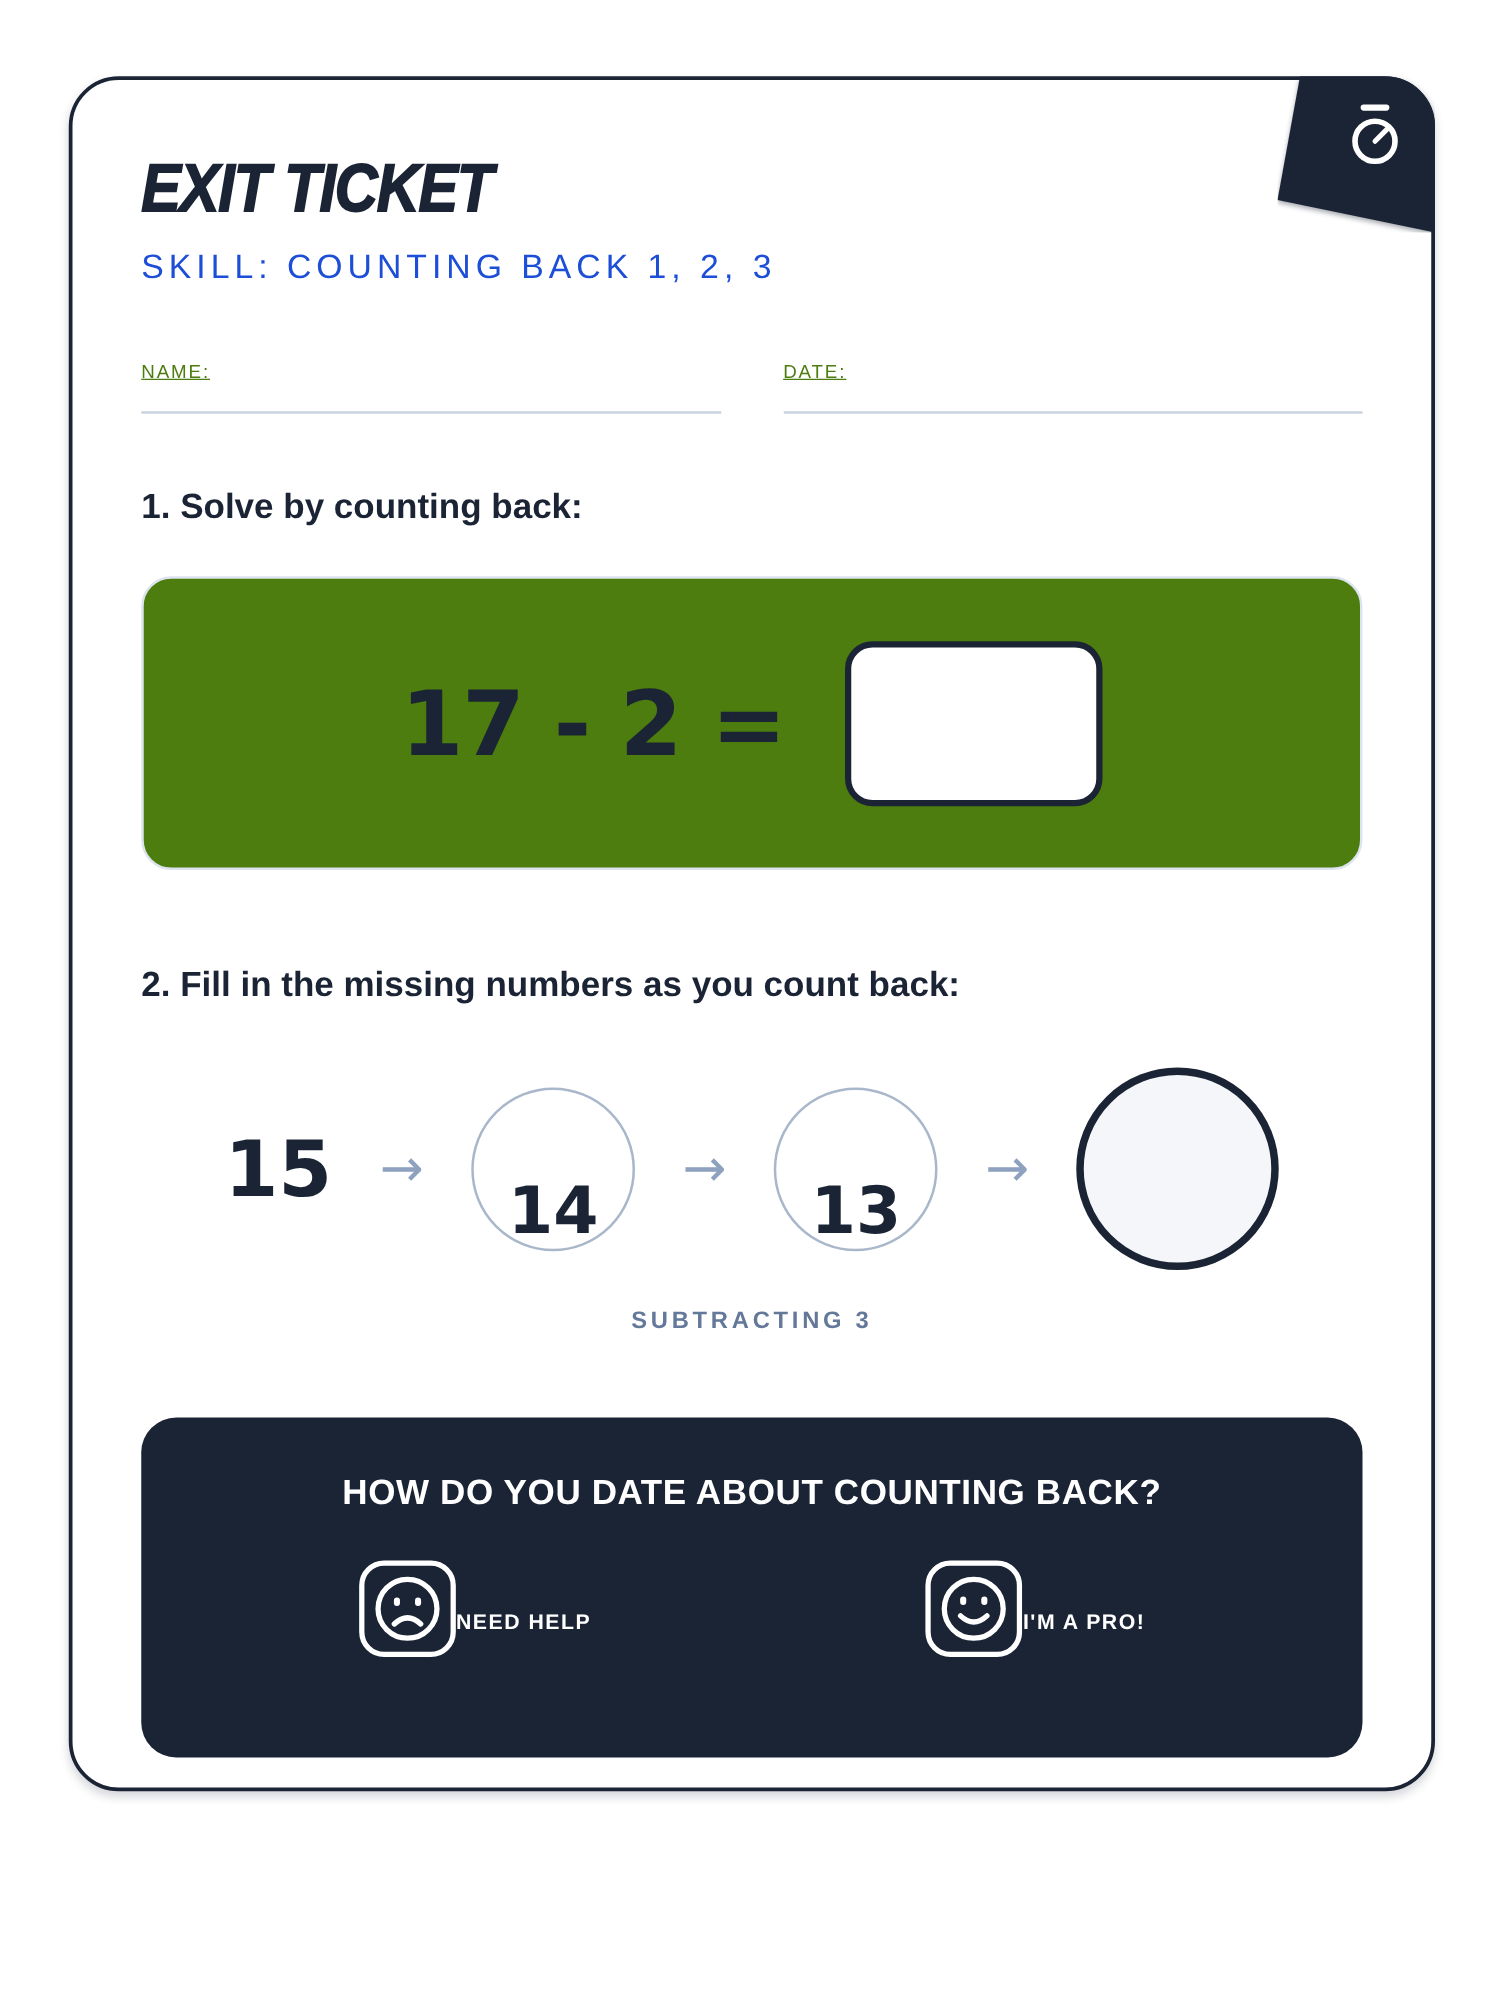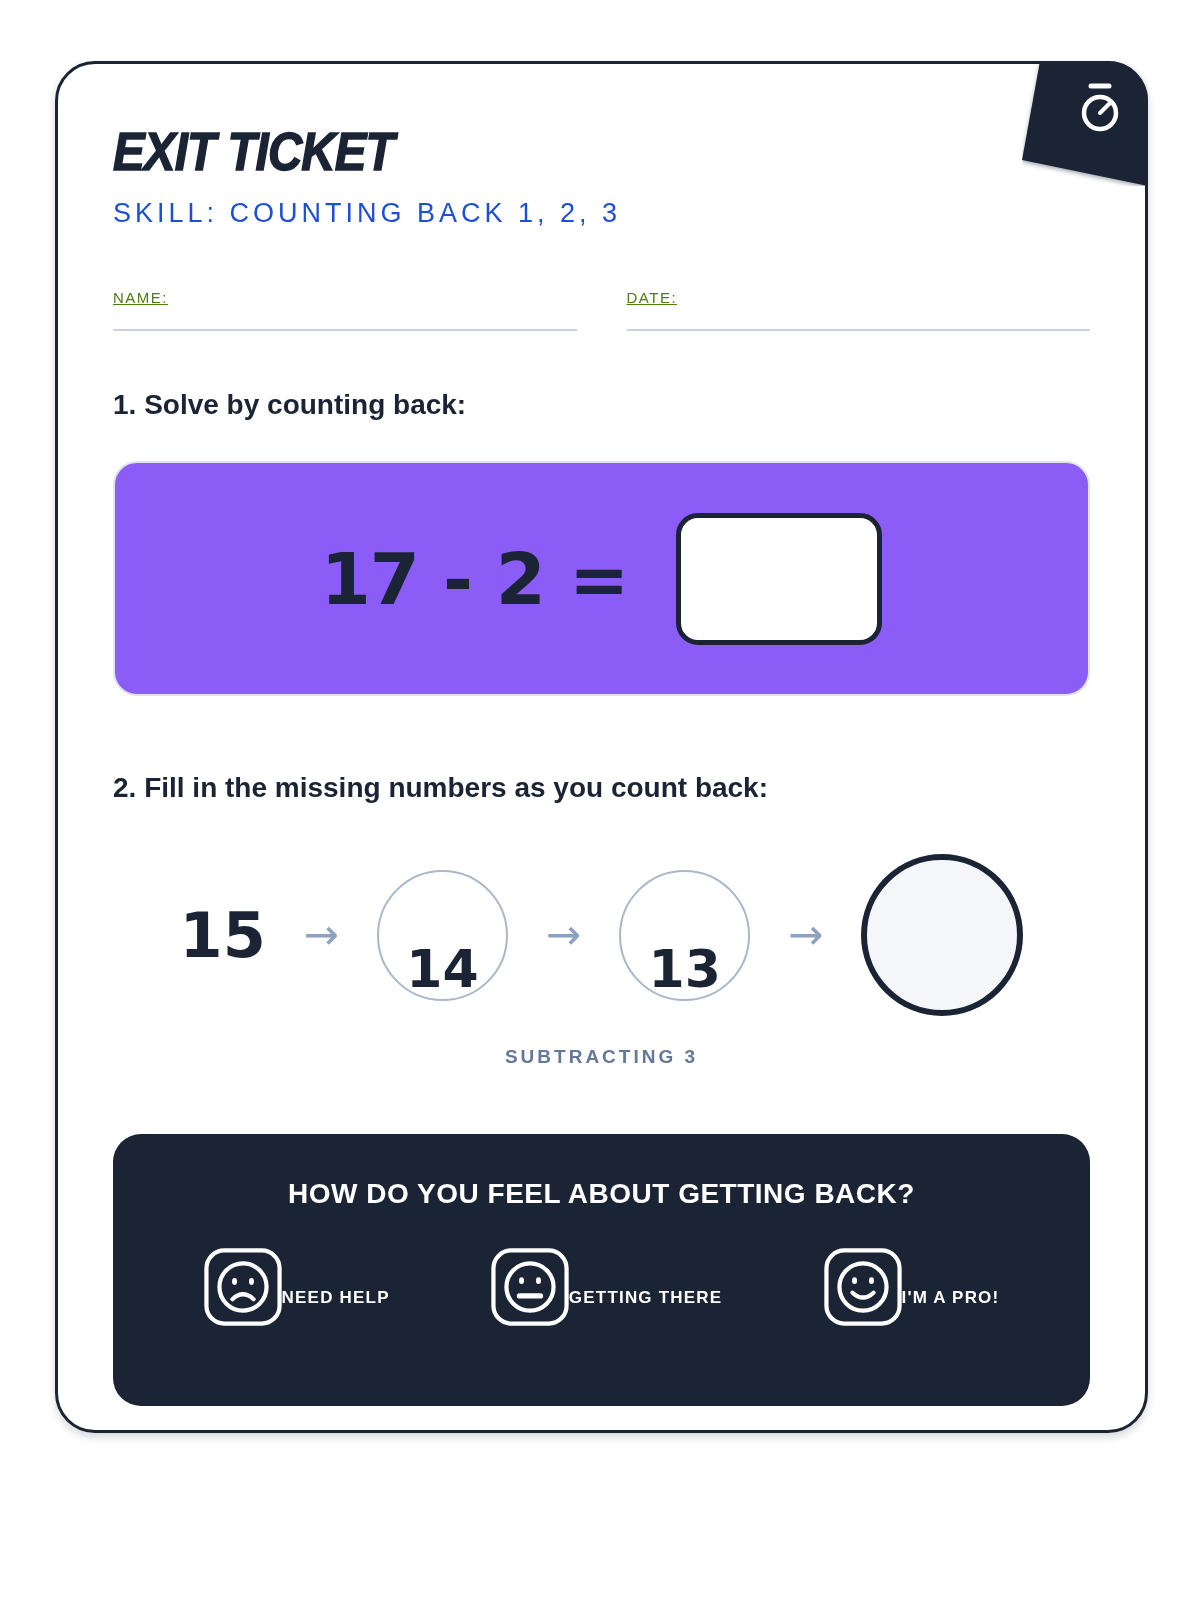--- a/index.html
+++ b/index.html
@@ -71,21 +71,21 @@
   .q-heading {
     margin-top: 58px;
     font-size: 28px;
     font-weight: bold;
     color: #1b2435;
   }
 
   .equation-panel {
     margin-top: 40px;
     height: 235px;
-    background: #8b5cf6;
+    background: #4d7c0f;
     border: 2px solid #dde4ef;
     border-radius: 24px;
     display: flex;
     align-items: center;
     justify-content: center;
     gap: 48px;
   }
   .equation-text {
     font-family: "DejaVu Sans", sans-serif;
     font-size: 72px;
@@ -236,44 +236,34 @@
     <div class="seq-circle">
       <span>13</span>
     </div>
     <span class="seq-arrow">→</span>
     <div class="seq-circle empty"></div>
   </div>
 
   <div class="seq-caption">SUBTRACTING 3</div>
 
   <div class="feedback-panel">
-    <div class="feedback-heading">HOW DO YOU FEEL ABOUT GETTING BACK?</div>
+    <div class="feedback-heading">HOW DO YOU DATE ABOUT COUNTING BACK?</div>
     <div class="feedback-options">
 
       <div class="feedback-option">
         <svg class="face-square" width="78" height="78" viewBox="0 0 48 48" xmlns="http://www.w3.org/2000/svg">
           <rect x="1.5" y="1.5" width="45" height="45" rx="11" fill="none" stroke="#ffffff" stroke-width="2.6"></rect>
           <circle cx="24" cy="24" r="14.5" fill="none" stroke="#ffffff" stroke-width="2.6"></circle>
           <line x1="18.8" y1="20" x2="18.8" y2="21.2" stroke="#ffffff" stroke-width="3" stroke-linecap="round"></line>
           <line x1="29.2" y1="20" x2="29.2" y2="21.2" stroke="#ffffff" stroke-width="3" stroke-linecap="round"></line>
           <path d="M17.5,31.5 Q24,25.5 30.5,31.5" fill="none" stroke="#ffffff" stroke-width="2.6" stroke-linecap="round"></path>
         </svg>
         <span class="feedback-label">NEED HELP</span>
       </div>
 
-      <div class="feedback-option">
-        <svg class="face-square" width="78" height="78" viewBox="0 0 48 48" xmlns="http://www.w3.org/2000/svg">
-          <rect x="1.5" y="1.5" width="45" height="45" rx="11" fill="none" stroke="#ffffff" stroke-width="2.6"></rect>
-          <circle cx="24" cy="24" r="14.5" fill="none" stroke="#ffffff" stroke-width="2.6"></circle>
-          <line x1="18.8" y1="19.5" x2="18.8" y2="20.7" stroke="#ffffff" stroke-width="3" stroke-linecap="round"></line>
-          <line x1="29.2" y1="19.5" x2="29.2" y2="20.7" stroke="#ffffff" stroke-width="3" stroke-linecap="round"></line>
-          <line x1="17.5" y1="29.5" x2="30.5" y2="29.5" stroke="#ffffff" stroke-width="3.2" stroke-linecap="round"></line>
-        </svg>
-        <span class="feedback-label">GETTING THERE</span>
-      </div>
 
       <div class="feedback-option">
         <svg class="face-square" width="78" height="78" viewBox="0 0 48 48" xmlns="http://www.w3.org/2000/svg">
           <rect x="1.5" y="1.5" width="45" height="45" rx="11" fill="none" stroke="#ffffff" stroke-width="2.6"></rect>
           <circle cx="24" cy="24" r="14.5" fill="none" stroke="#ffffff" stroke-width="2.6"></circle>
           <line x1="18.8" y1="19.5" x2="18.8" y2="20.7" stroke="#ffffff" stroke-width="3" stroke-linecap="round"></line>
           <line x1="29.2" y1="19.5" x2="29.2" y2="20.7" stroke="#ffffff" stroke-width="3" stroke-linecap="round"></line>
           <path d="M17.5,27.5 Q24,33.5 30.5,27.5" fill="none" stroke="#ffffff" stroke-width="2.6" stroke-linecap="round"></path>
         </svg>
         <span class="feedback-label">I'M A PRO!</span>

